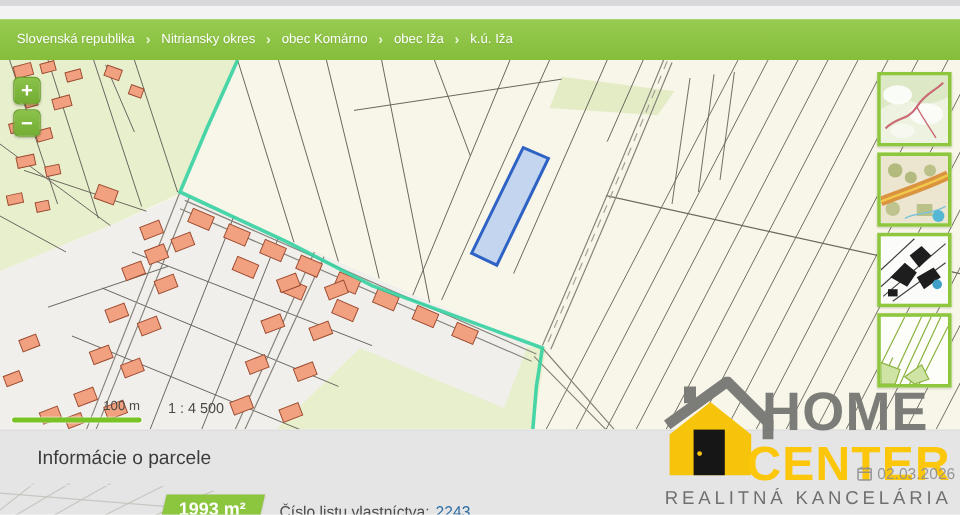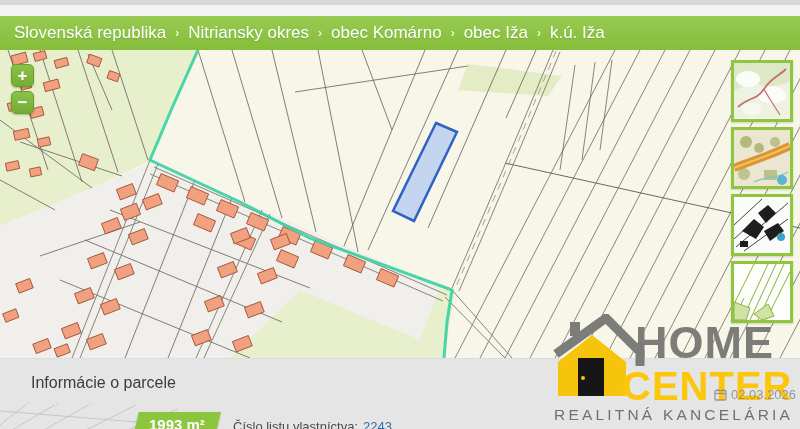--- a/index.html
+++ b/index.html
@@ -7,21 +7,21 @@
   .screen{position:relative;width:800px;height:429px;overflow:hidden;background:#fff;}
 
   
   .strip-dark{position:absolute;top:0;left:0;width:800px;height:5px;background:#d8d8da;}
   .strip-light{position:absolute;top:5px;left:0;width:800px;height:11px;background:#f3f3f4;}
 
   
   .crumbbar{position:absolute;top:16px;left:0;width:800px;height:34px;
     background:linear-gradient(#97cb52,#86bd3a);display:flex;align-items:center;
     padding-left:14px;box-sizing:border-box;gap:9px;z-index:4;}
-  .crumbbar a{color:#fff;font-size:17px;font-weight:500;text-decoration:none;cursor:pointer;
+  .crumbbar a{color:#fff;font-size:11px;font-weight:500;text-decoration:none;cursor:pointer;
     text-shadow:0 1px 1px rgba(0,0,0,.12);}
   .crumbbar .sep{color:#eaf5d8;font-size:12px;font-weight:700;}
 
   
   .map{position:absolute;top:50px;left:0;width:800px;height:308px;overflow:hidden;background:#f8f5e9;cursor:grab;}
   .map svg.basemap{position:absolute;top:0;left:0;}
 
   
   .zoomctl{position:absolute;top:14px;left:11px;display:flex;flex-direction:column;gap:4px;z-index:5;}
   .zoomctl button{width:23px;height:23px;border-radius:5px;border:1px solid #699f2d;
@@ -171,20 +171,27 @@
       <polyline points="198,0 172,58 150,110 240,152 310,188 452,240 447,272 444,308" fill="none" stroke="#36d2a2" stroke-width="3" stroke-opacity="0.9"></polyline>
 
       <polygon points="436,73 457,82 414,171 393,161" fill="#b5cdf0" fill-opacity="0.8" stroke="#2e62c4" stroke-width="2.5"></polygon>
     </svg>
 
     <div class="zoomctl">
       <button><span>+</span></button>
       <button><span>−</span></button>
     </div>
 
+    <div class="scale">
+      <div class="labels">
+        <span class="lbl-dist">100 m</span>
+        <span class="lbl-ratio">1 : 4 500</span>
+      </div>
+      <div class="bar"></div>
+    </div>
 
     <div class="thumbs">
       <div class="thumb">
         <svg width="56" height="56" viewBox="0 0 56 56">
           <rect width="56" height="56" fill="#eef2e0"></rect>
           <path d="M0,0 H56 V18 Q40,26 28,22 T0,28 Z" fill="#dde8c6"></path>
           <ellipse cx="14" cy="16" rx="12" ry="8" fill="#ffffff" opacity="0.85"></ellipse>
           <ellipse cx="38" cy="32" rx="14" ry="9" fill="#ffffff" opacity="0.75"></ellipse>
           <ellipse cx="18" cy="46" rx="10" ry="6" fill="#f7f9f0"></ellipse>
           <path d="M4,44 C14,34 22,38 30,26 S44,14 52,6" stroke="#c96a74" stroke-width="1.8" fill="none"></path>

